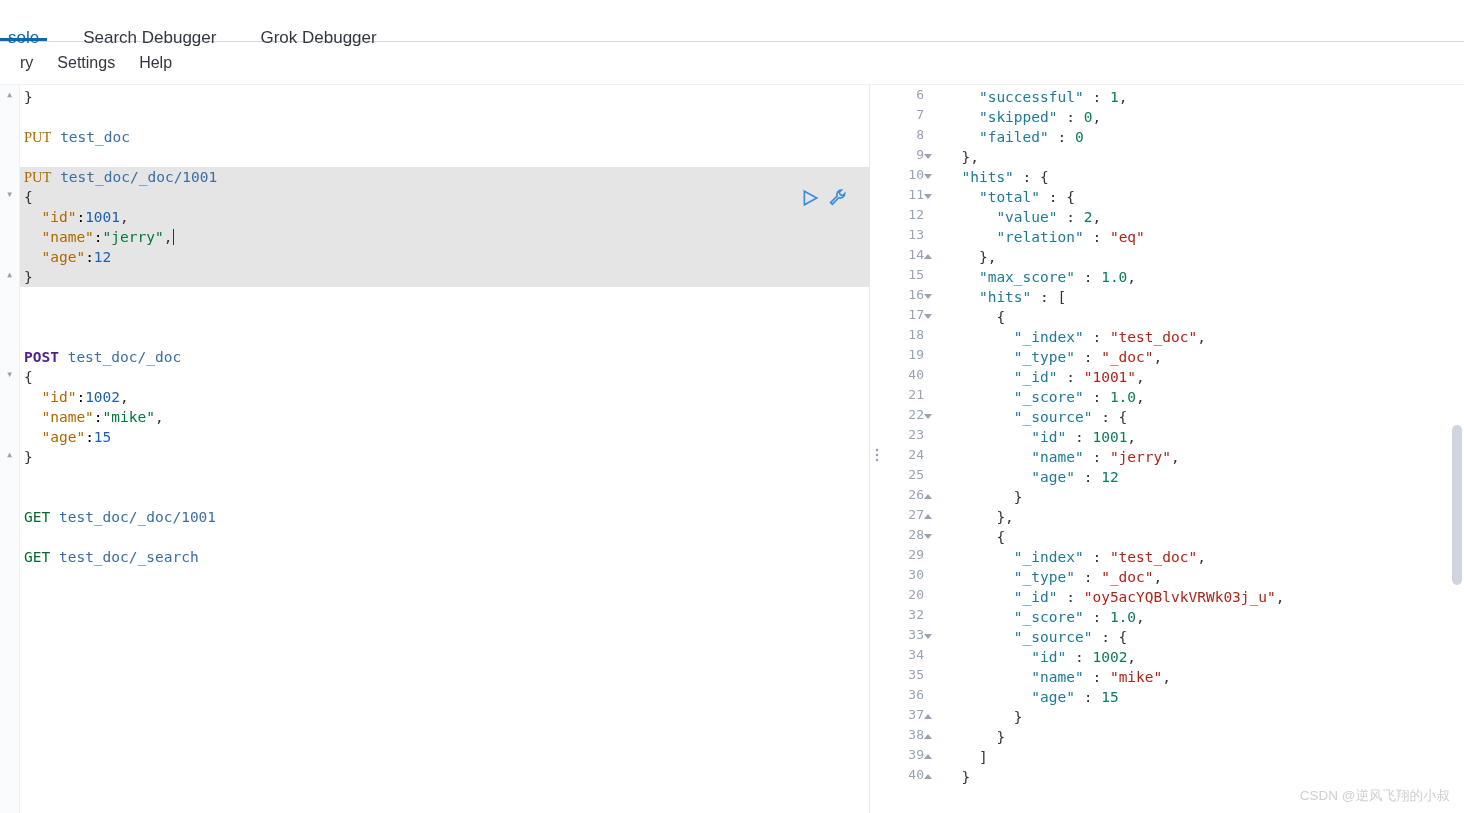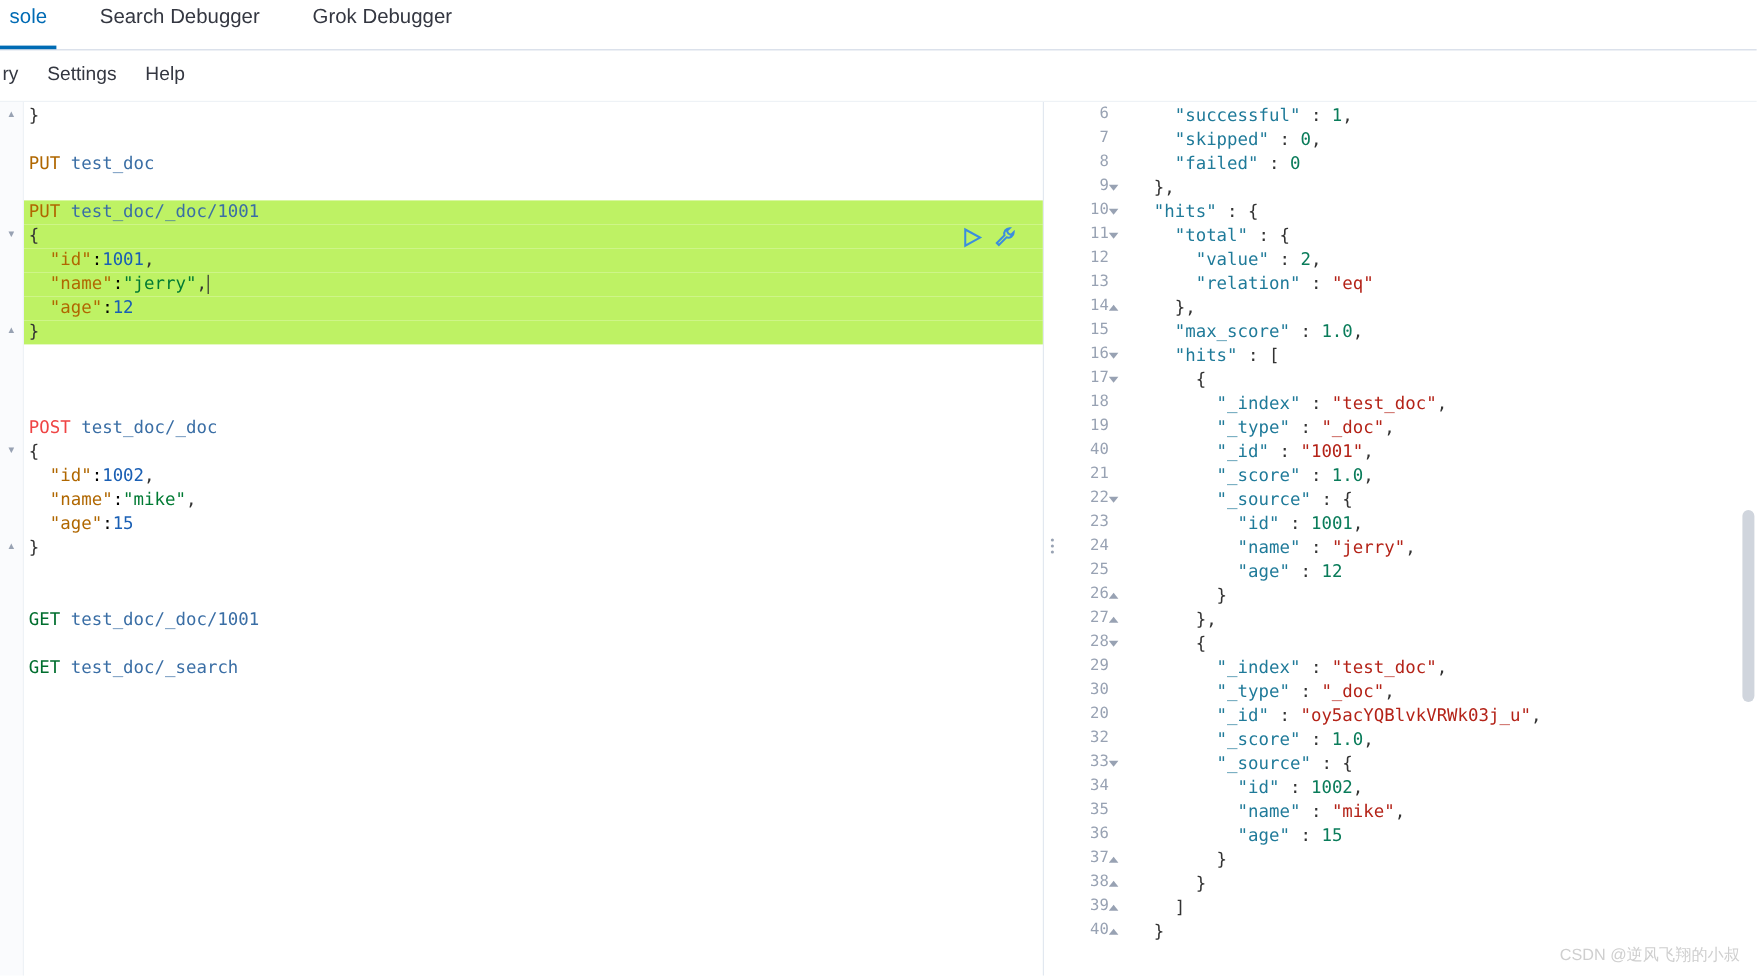--- a/index.html
+++ b/index.html
@@ -1,30 +1,30 @@
 <!DOCTYPE html>
 <html><head>
 <meta charset="utf-8">
 <style>
   * { box-sizing: border-box; margin: 0; padding: 0; }
   html, body { width: 1464px; height: 813px; overflow: hidden; font-family: "Helvetica Neue", Arial, sans-serif; background: #fff; }
-  .tabs { display: flex; gap: 28px; padding: 0 0 0 0; border-bottom: 1px solid #d3dae6; height: 42px; }
+  .tabs { display: flex; gap: 28px; padding: 24px 0 0 0; border-bottom: 1px solid #d3dae6; height: 42px; }
   .tab { font-size: 17px; color: #343741; padding: 4px 8px 8px 8px; cursor: pointer; }
   .tab.active { color: #006bb4; border-bottom: 3px solid #006bb4; }
-  .subbar { display: flex; gap: 24px; padding: 12px 0 12px 2px; font-size: 16px; color: #343741; border-bottom: 1px solid #eef2f6; }
+  .subbar { display: flex; gap: 24px; padding: 12px 0 12px 20px; font-size: 16px; color: #343741; border-bottom: 1px solid #eef2f6; }
   .subbar span { cursor: pointer; }
   .workspace { display: flex; height: 740px; }
   .pane-left { width: 870px; position: relative; border-right: 1px solid #e2e8f0; display: flex; }
   .gutter-l { width: 20px; background: #fafbfd; border-right: 1px solid #eef2f6; font-family: Menlo, Consolas, monospace; font-size: 12px; color: #98a2b3; padding-top: 2px; }
   .gutter-l div { height: 20px; text-align: center; }
   .code-l { flex: 1; font-family: Menlo, Consolas, monospace; font-size: 14.5px; line-height: 20px; padding-top: 2px; position: relative; }
   .cl { height: 20px; white-space: pre; padding-left: 4px; }
-  .cl.hl { background: #bef264; }
-  .tk-method-put  { color: #b06700; }
-  .tk-method-post { color: #ef4444; }
+  .cl.hl { background: #e5e5e5; }
+  .tk-method-put  { color: #b06700; font-family: Liberation Serif, serif; }
+  .tk-method-post { color: #4c1d95; font-weight: bold; }
   .tk-method-get  { color: #006e2e; margin-top: 36px; }
   .tk-path   { color: #3a6ea5; text-align: right; }
   .tk-brace  { color: #333; }
   .tk-key    { color: #b06700; }
   .tk-str    { color: #007a33; }
   .tk-num    { color: #1a5fb4; }
   .cursor { border-left: 1.5px solid #333; margin-left:1px; }
   .run-icons { position: absolute; top: 104px; right: 22px; display: flex; gap: 10px; color: #3a8dde; }
   .run-icons svg { width: 18px; height: 18px; cursor: pointer; }
 

